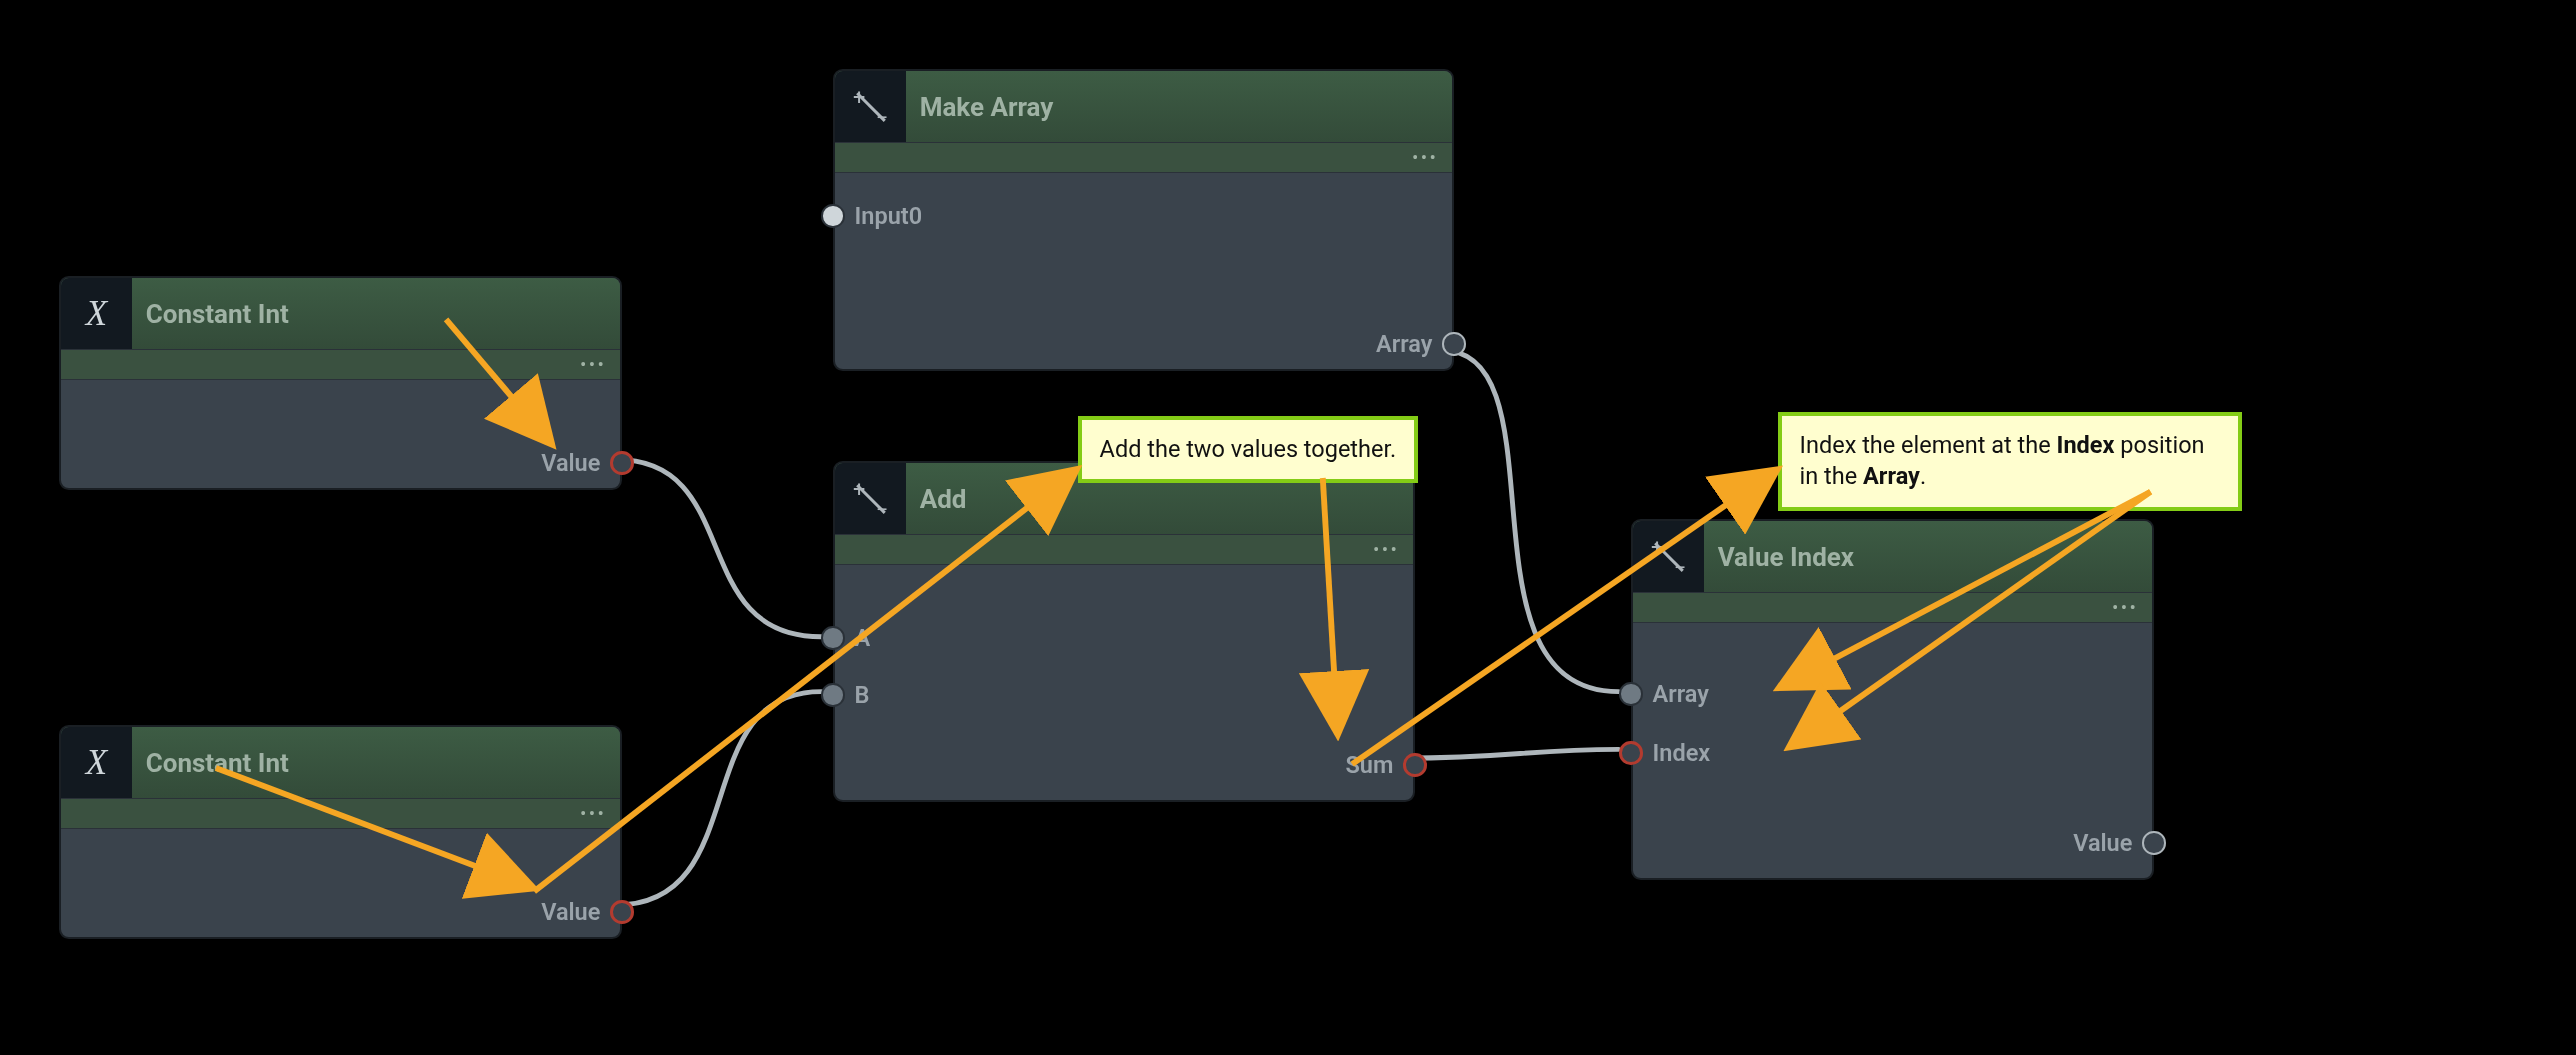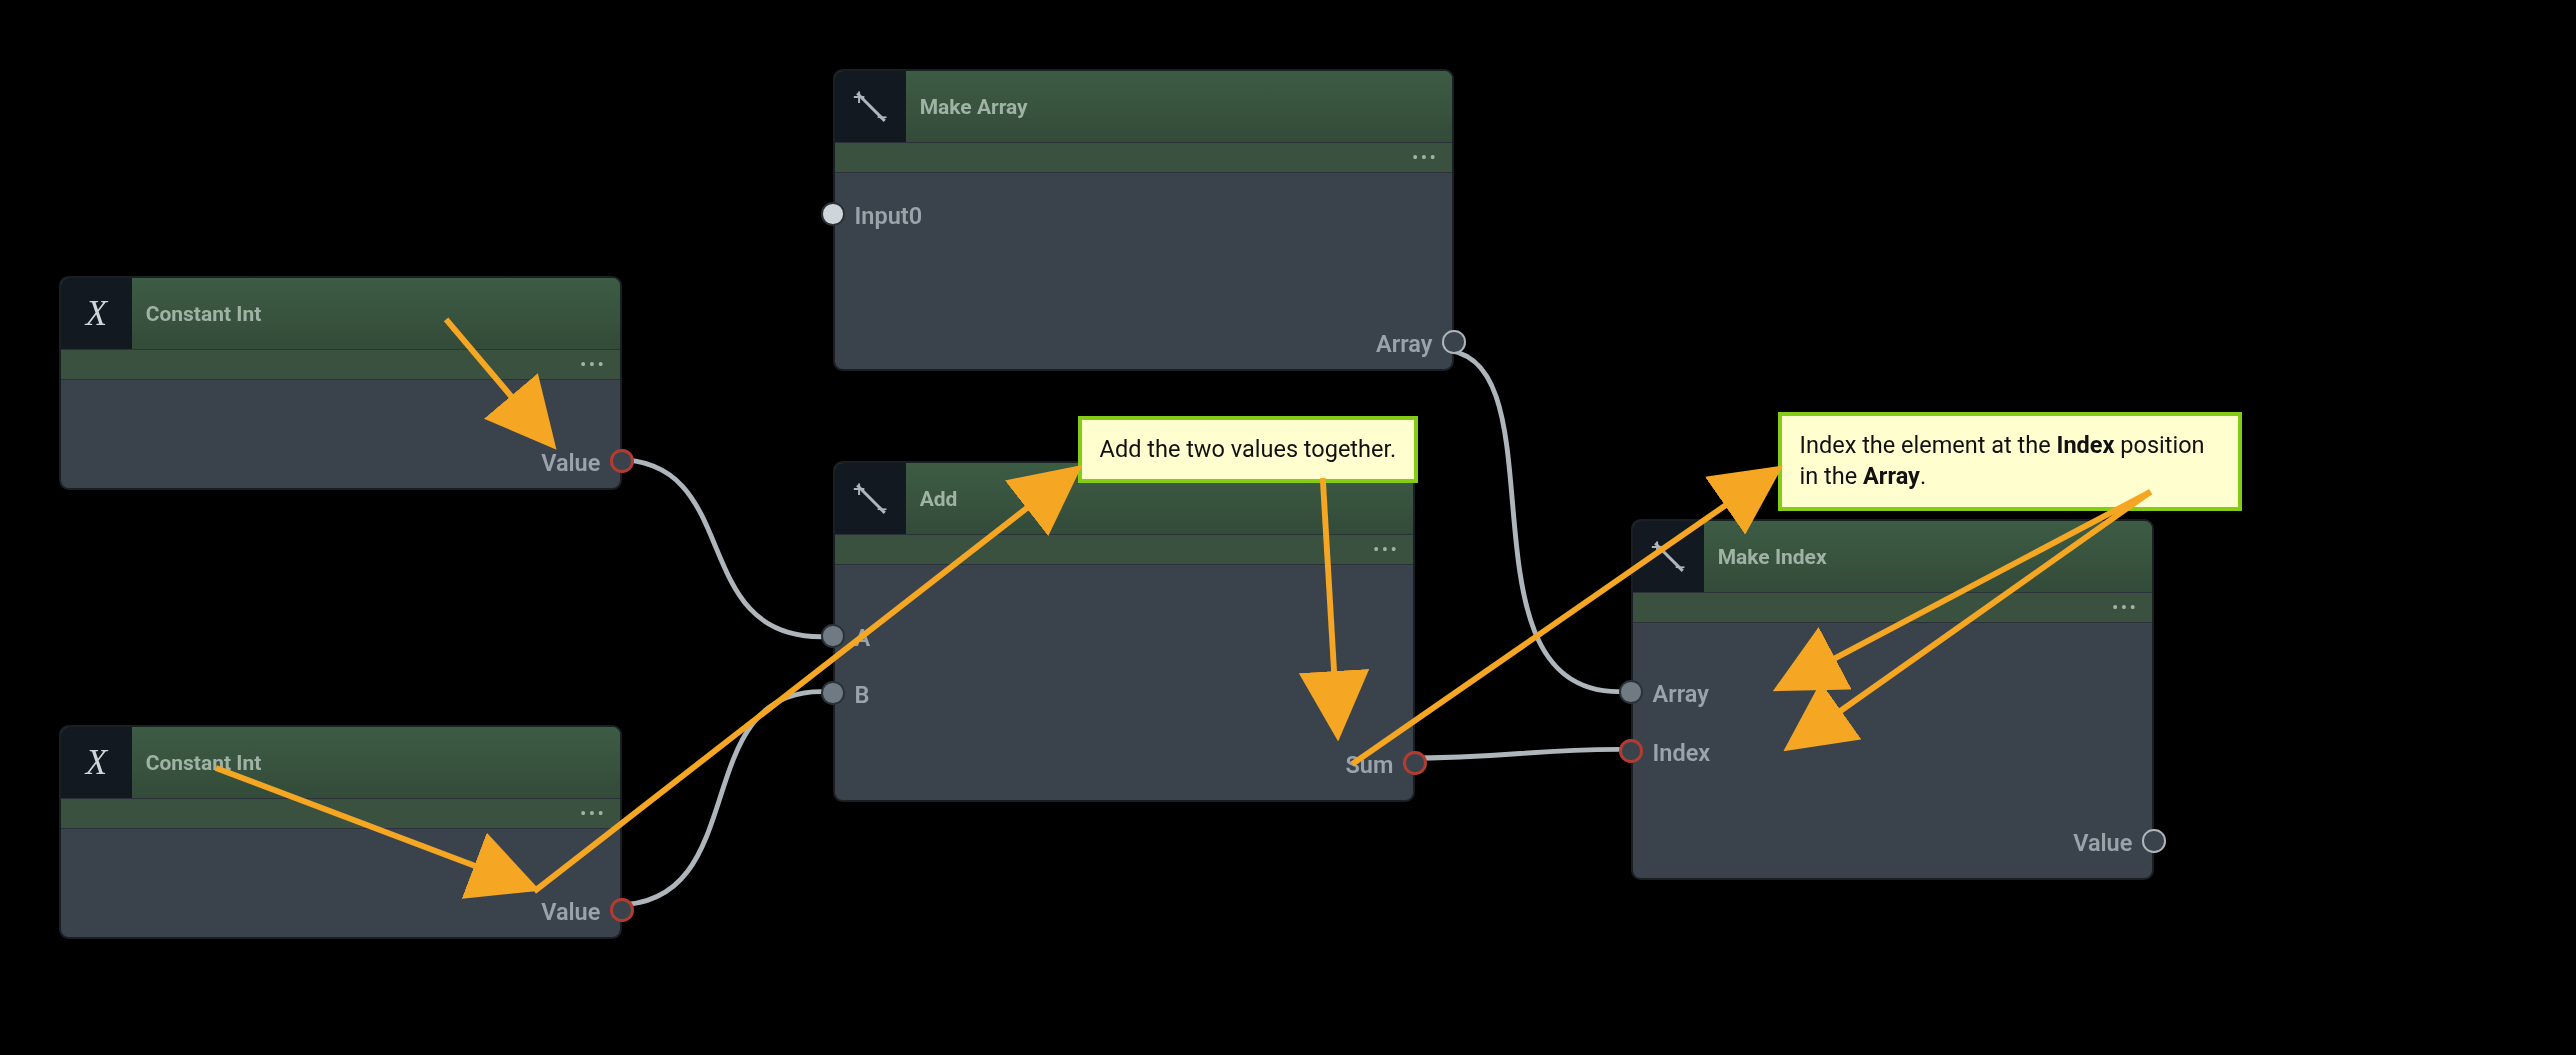--- a/index.html
+++ b/index.html
@@ -57,41 +57,42 @@
   .pm-icon .plus, .pm-icon .minus {
     position:absolute; color:#aeb6bb; font-weight:400; font-size:21.6px;
   }
   .pm-icon .plus  { left:3.9px;  top:0px; }
   .pm-icon .minus { right:3.9px; bottom:-2px; }
   .node-title {
     flex: 1;
     display: flex;
     align-items: center;
     padding-left: 13.7px;
-    font-size: 21px;
+    font-size: 26px;
     font-weight: 700;
     color: #9fb2a4;
   }
   .node-subbar {
     height: 29px;
     background: #3a5140;
     border-bottom: 1px solid #2a3138;
     display:flex;
     justify-content:flex-end;
     align-items:center;
     padding-right:13.7px;
   }
   .dots { color:#9fb2a4; letter-spacing:2.9px; font-weight:700; }
   .node-body {
     position: relative;
     min-height: 59px;
   }
   .port {
     position: absolute;
     display: flex;
+    align-items: center;
     gap: 9.8px;
     font-size: 23.5px;
     font-weight: 600;
     color: #9aa3aa;
   }
   .port.left  { left: -13.7px; }
   .port.right { right: -13.7px; flex-direction: row-reverse; }
   .pin {
     width: 23.5px; height:23.5px;
     border-radius: 50%;
@@ -238,21 +239,21 @@
 
   <div class="node" style="left:1631px; top:519px; width:519px;">
     <div class="node-header">
       <div class="node-icon-box math">
         <div class="pm-icon">
             <div class="slash"></div>
             <div class="plus">+</div>
             <div class="minus">−</div>
           </div>
       </div>
-      <div class="node-title">Make Index</div>
+      <div class="node-title">Value Index</div>
     </div>
     <div class="node-subbar">
         <span class="dots">•••</span>
       </div>
     <div class="node-body" style="height:255px;">
       <div class="port left" style="top:57px;">
         <span class="pin"></span>
         <span>Array</span>
       </div>
       <div class="port left" style="top:116px;">

